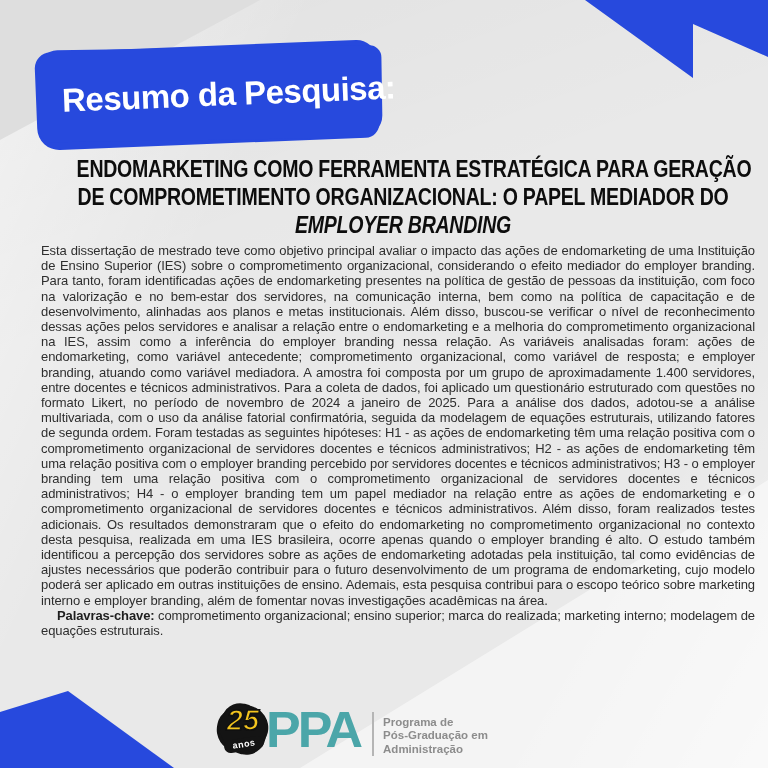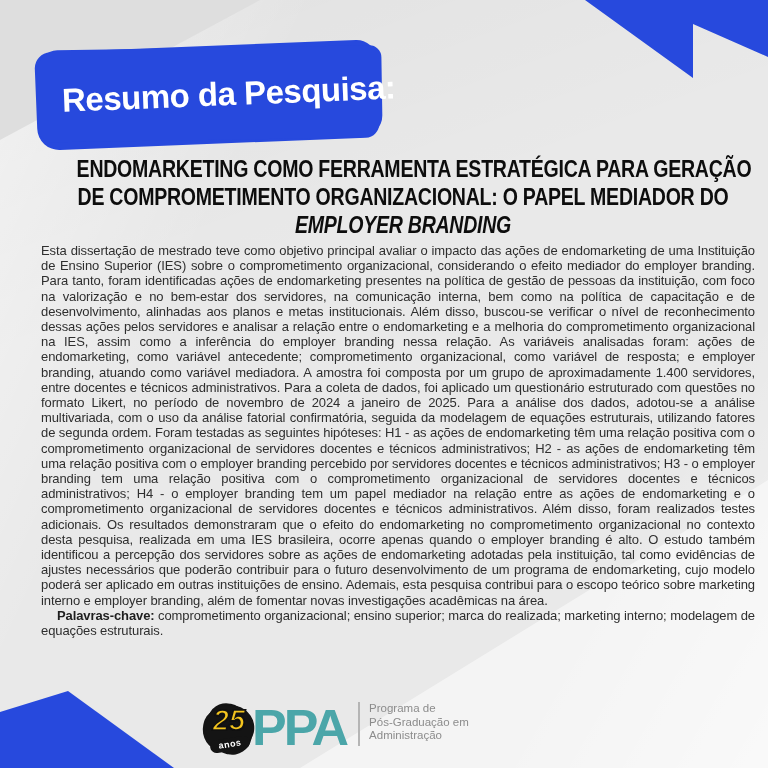--- a/index.html
+++ b/index.html
@@ -70,21 +70,21 @@
     letter-spacing:-.1px;
     margin-left:14px;
   }
   .body-block p{margin:0;}
   .kw-label{font-weight:bold; color:#1e1e1e;padding-left:16px;}
   
   .footer{
     position:absolute; left:0; bottom:0; width:768px; height:70px;
   }
   .ppa-logo{
-    position:absolute; left:202px; top:4px; display:flex; align-items:flex-start;
+    position:absolute; left:216px; top:4px; display:flex; align-items:flex-end;
   }
   .badge-25{
     position:relative; width:54px; height:54px; margin-right:-4px; z-index:2;
   }
   .badge-blob{
     position:absolute; left:4px; top:4px; width:46px; height:46px;
     background:#141414; border-radius:46% 54% 48% 52%;
     box-shadow: -4px 2px 0 -1px #141414, 4px -3px 0 -2px #141414, 3px 4px 0 -2px #141414, -2px -4px 0 -2px #141414;
     transform:rotate(12deg);
   }
@@ -101,21 +101,21 @@
     letter-spacing:.5px;
   }
   .ppa-acronym{
     color:#4ba6a9; font-weight:bold; font-size:52px; line-height:52px;
     letter-spacing:-3px; transform:scaleY(.95); margin-right:12px;
   }
   .ppa-divider{
     width:2px; height:44px; background:#b5b5b5; margin-right:9px;
   }
   .ppa-name{
-    color:#8c8c8c; font-weight:normal; font-size:11.5px; line-height:13.5px;
+    color:#8c8c8c; font-weight:bold; font-size:11.5px; line-height:13.5px;
   }
   .capes-logo{
     position:absolute; right:44px; top:6px; width:84px; text-align:center;
   }
 </style>
 </head>
 <body>
 
 <div id="canvas">
   <div class="bg-texture"></div>

